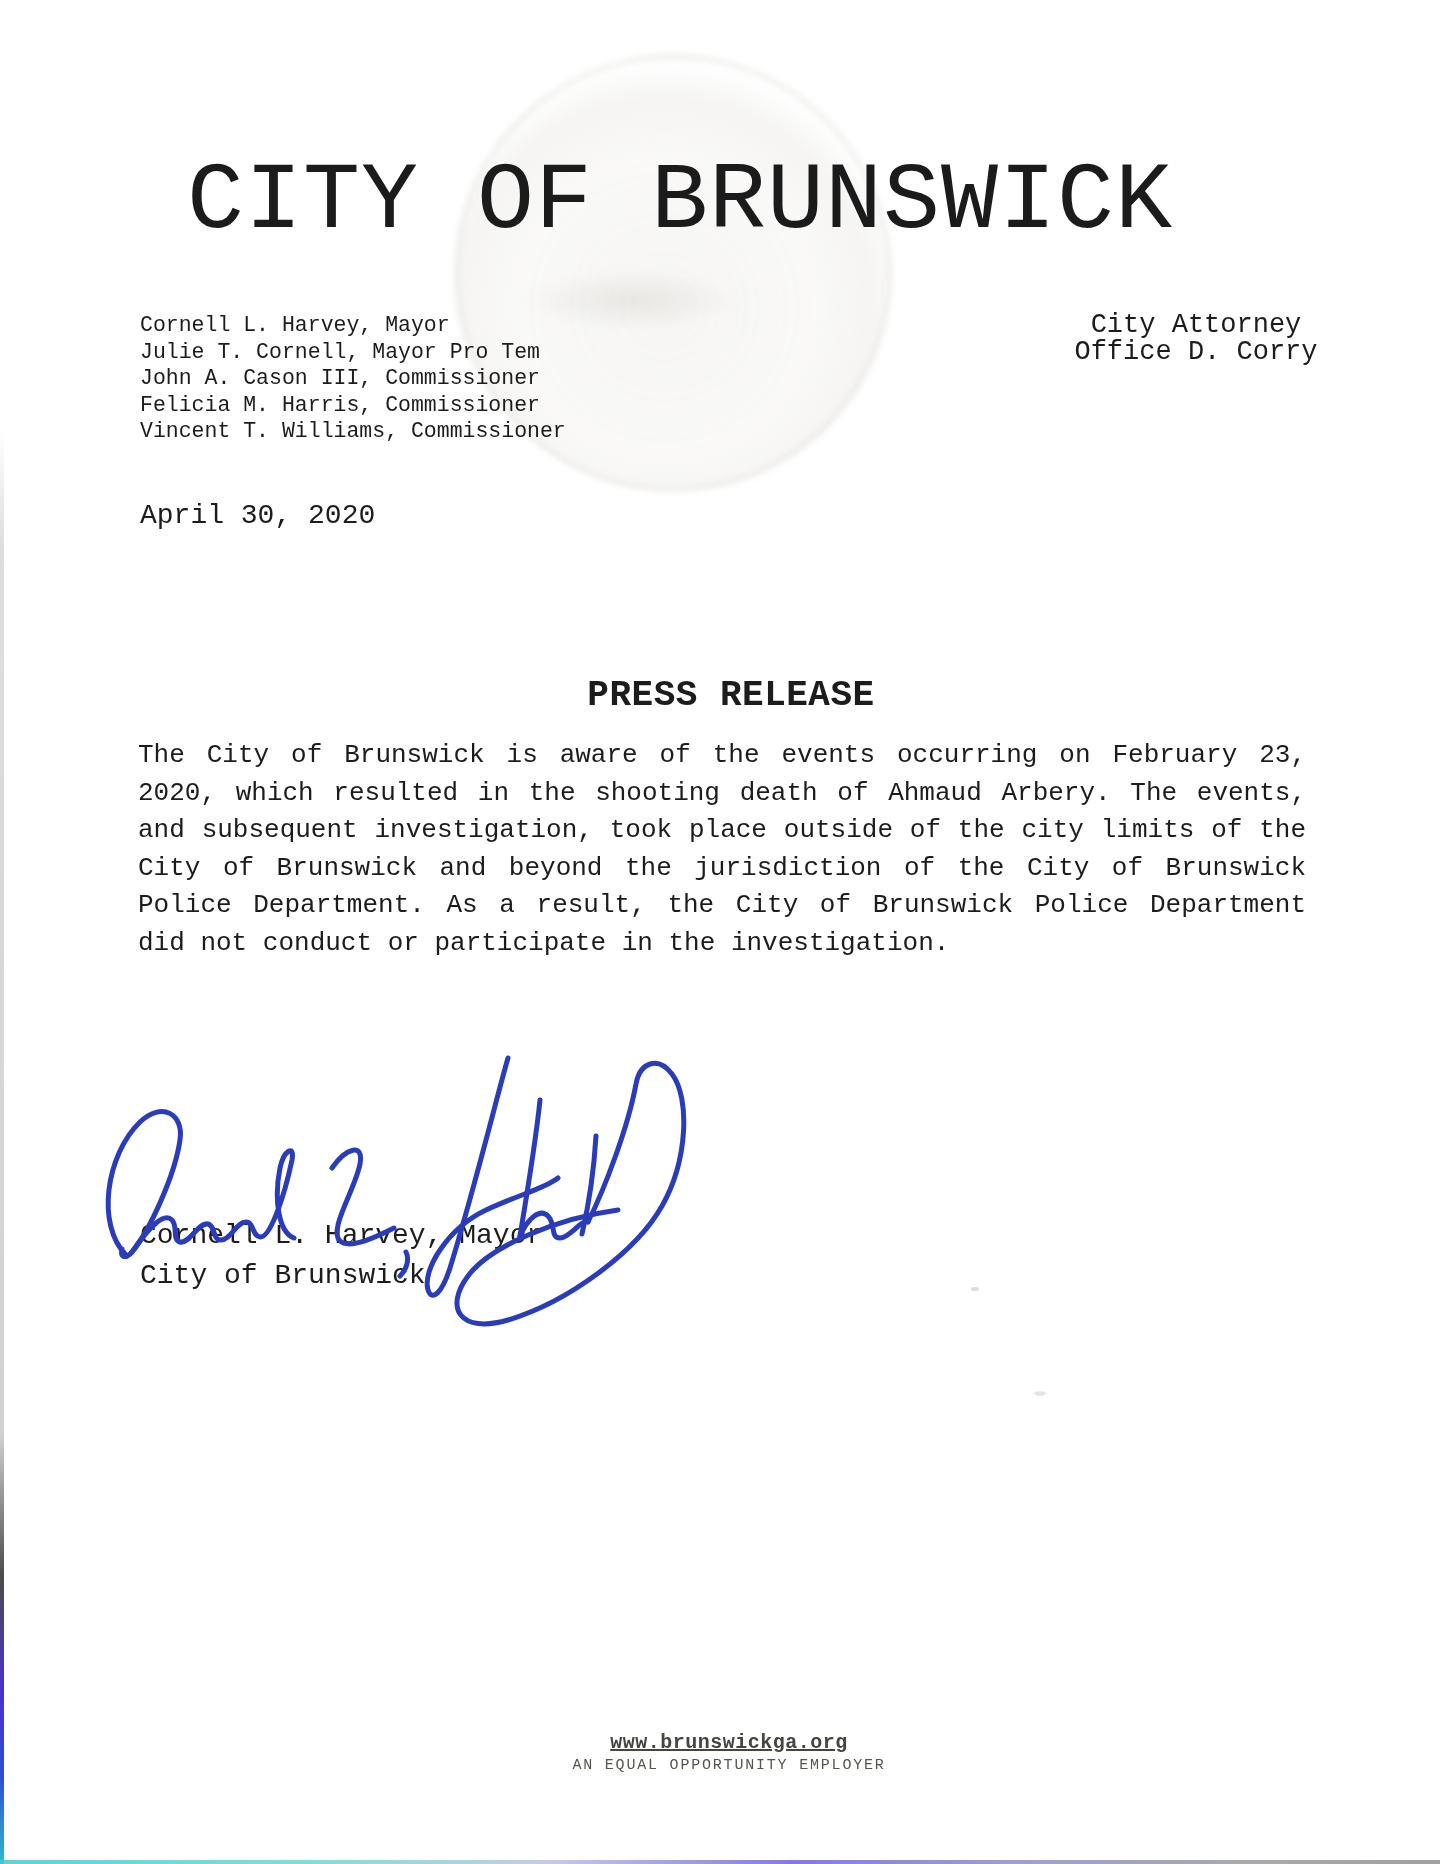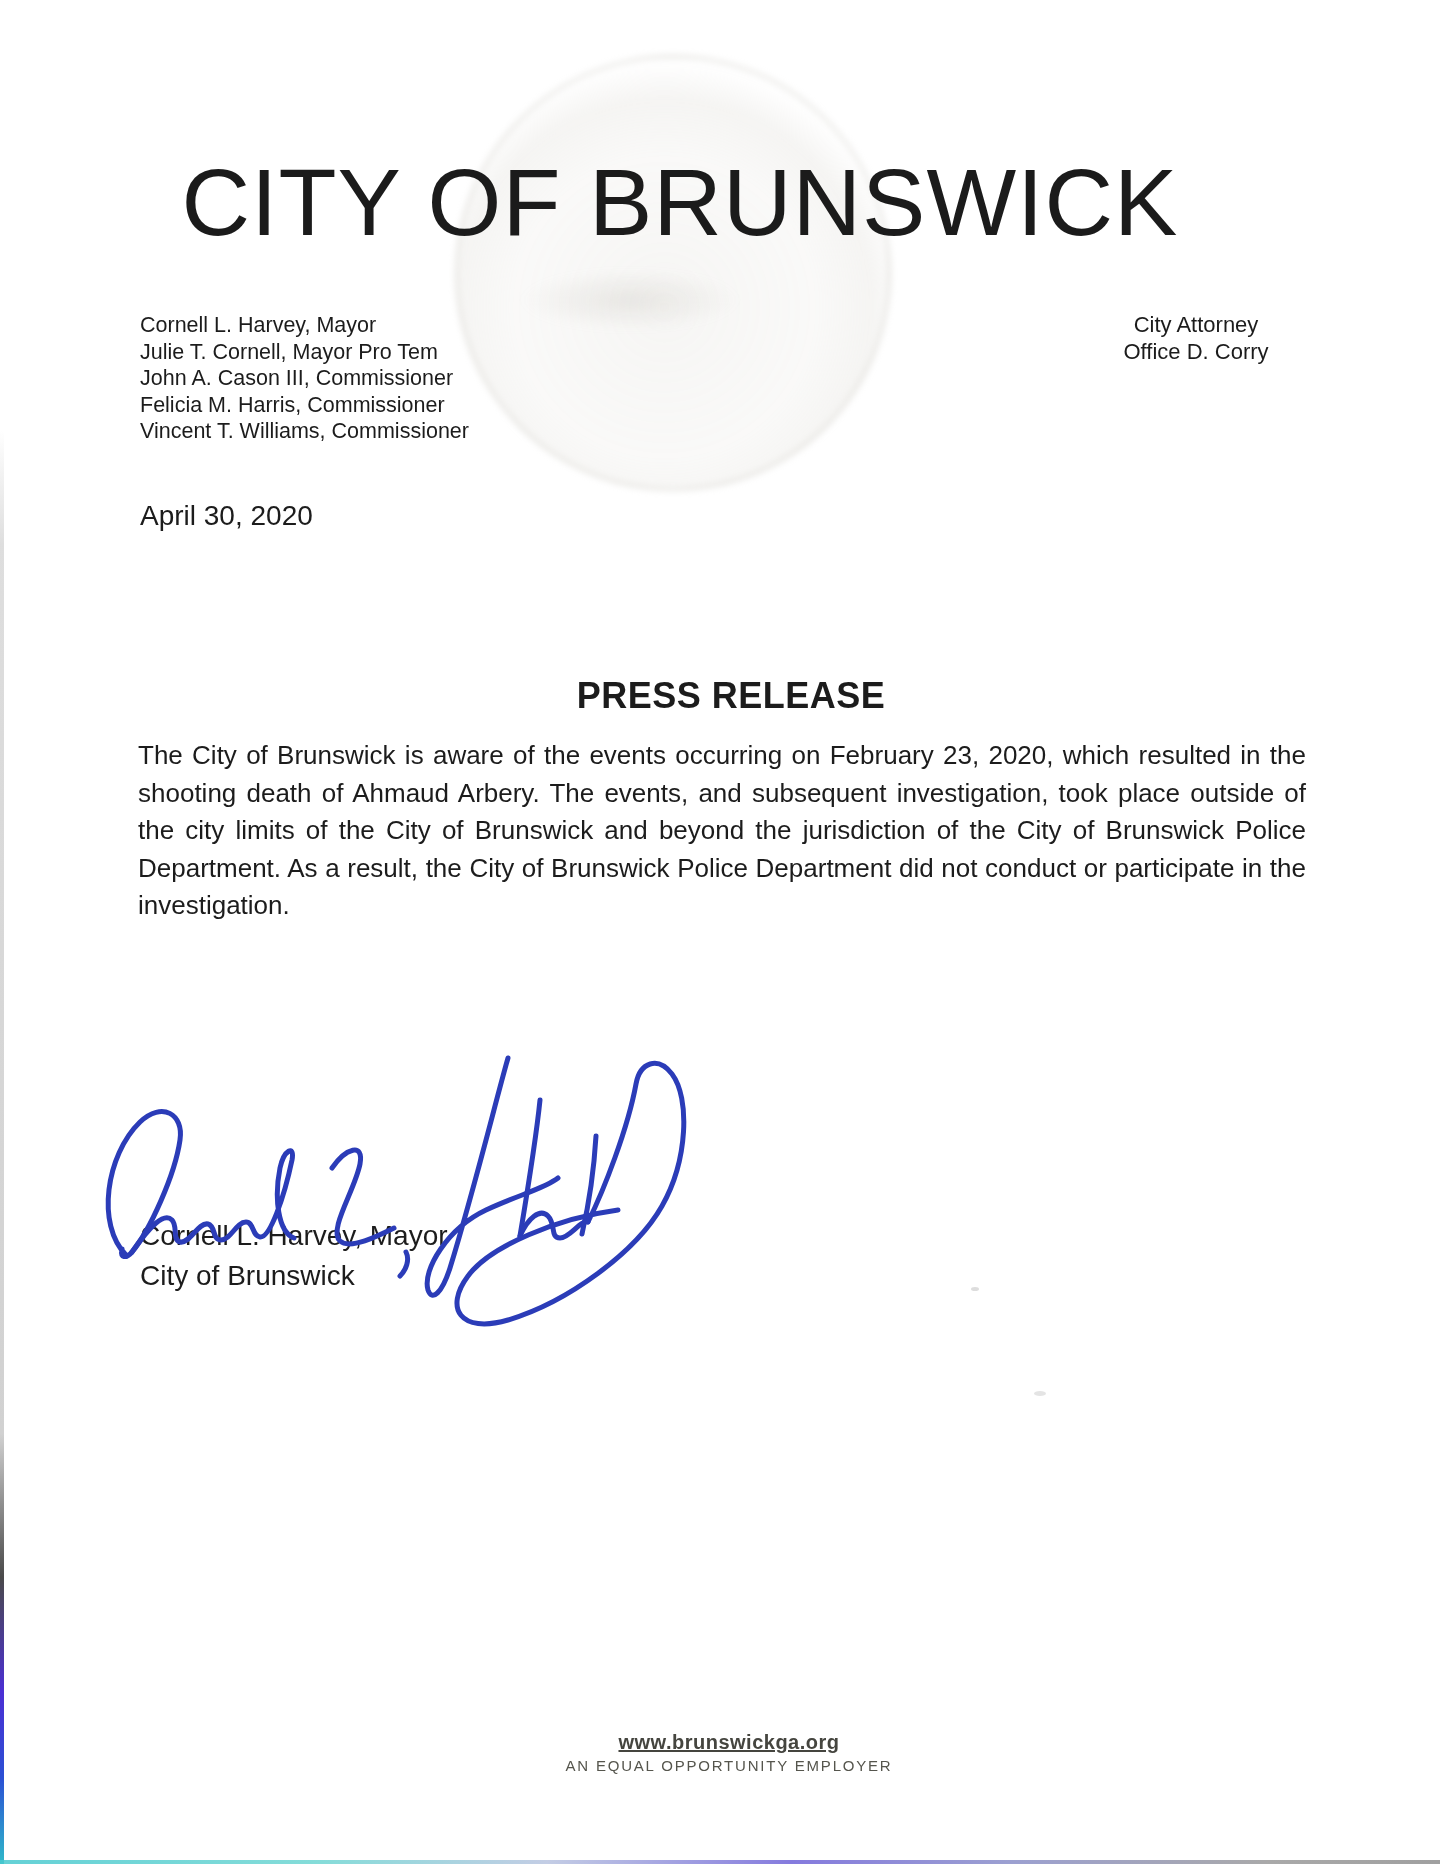--- a/index.html
+++ b/index.html
@@ -6,21 +6,21 @@
     --ink:#1c1c1c;
     --signature_blue:#2b3cb8;
     --footer_gray:#52524b;
   }
   html,body{margin:0;padding:0;background:#ffffff;}
   .page{
     position:relative;
     width:1440px;height:1864px;
     background:#ffffff;
     overflow:hidden;
-    font-family:Liberation Sans, sans-serif;
+    font-family:Liberation Mono, monospace;
     color:var(--ink);
   }
   
   .seal{
     position:absolute;left:455px;top:55px;width:430px;height:430px;
     border-radius:50%;
     border:3px solid rgba(185,182,172,0.30);
     background:
       radial-gradient(circle at 48% 58%, rgba(200,196,186,0.16) 0%, rgba(200,196,186,0.10) 45%, rgba(200,196,186,0.18) 62%, rgba(200,196,186,0.02) 72%, transparent 78%);
     filter:blur(3px);
@@ -43,21 +43,21 @@
     font-size:21.5px;white-space:nowrap;letter-spacing:0.2px;
     z-index:2;
   }
   .officials-left{
     position:absolute;left:140px;top:312px;
     font-size:21.5px;line-height:26.5px;
     z-index:2;
   }
   .officials-right{
     position:absolute;left:1035px;top:312px;width:322px;
-    font-size:22px;line-height:26.5px;text-align:center;
+    font-size:27px;line-height:26.5px;text-align:center;
     z-index:2;
   }
   .officials-right .block2{margin-top:28px;}
   .date-line{
     position:absolute;left:140px;top:500px;
     font-size:28px;z-index:2;
   }
   .pr-heading{
     position:absolute;top:675px;left:731px;transform:translateX(-50%);
     font-size:36px;font-weight:bold;letter-spacing:0.5px;white-space:nowrap;

